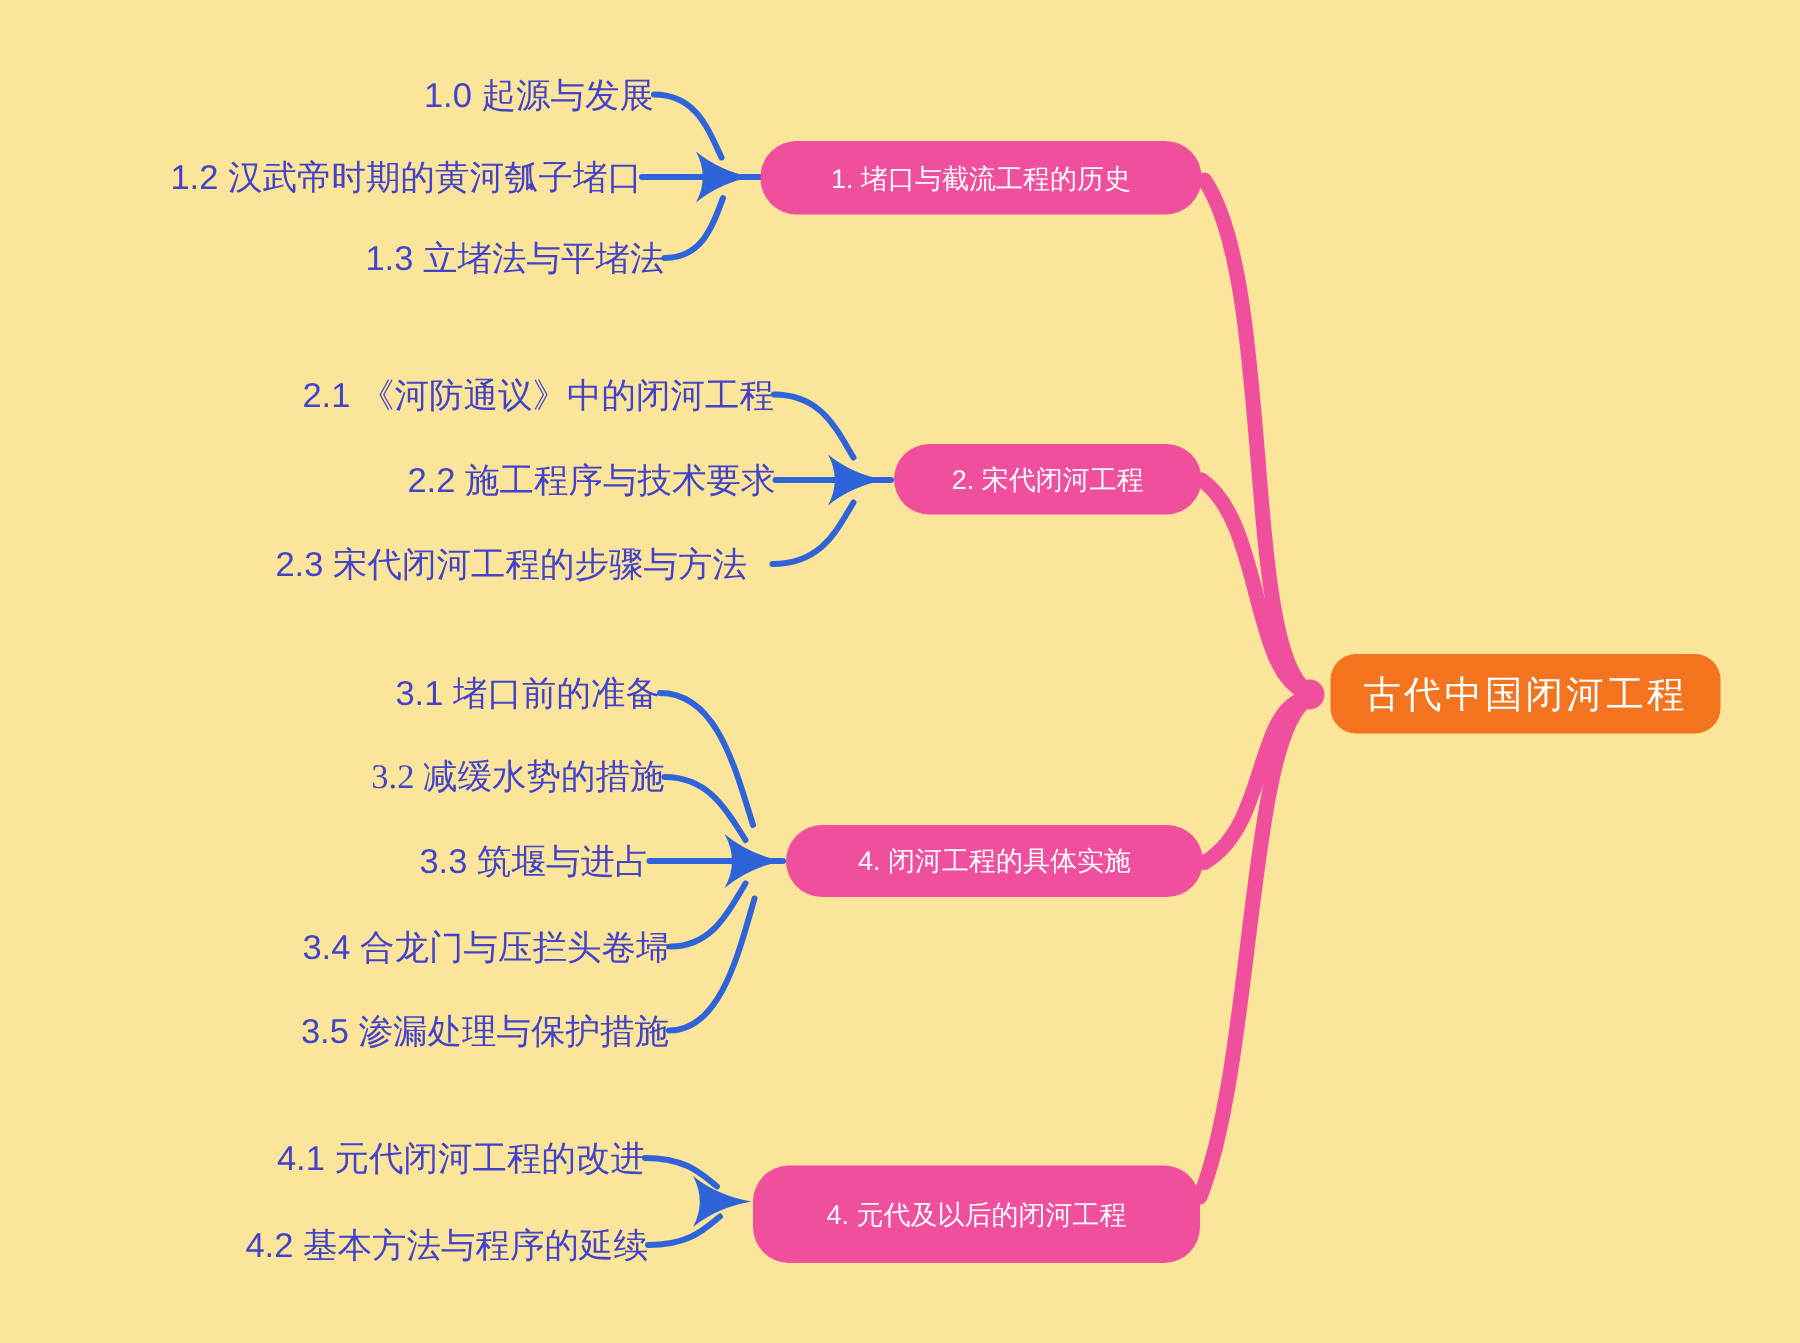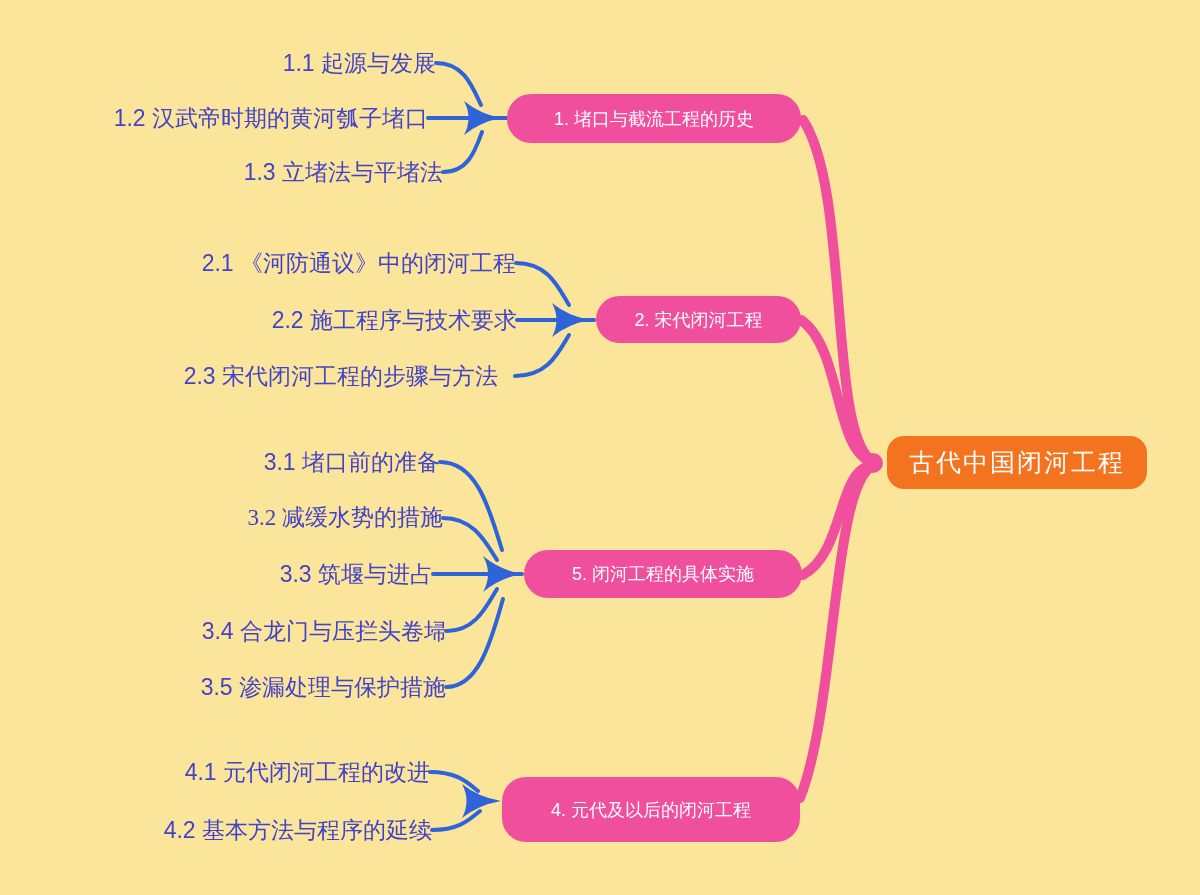--- a/index.html
+++ b/index.html
@@ -57,37 +57,37 @@
     </g>
 
     <g fill="#2F63D9" stroke="none">
       <path d="M464,101 Q480,114 501,118 Q480,122 464,135 Q473,118 464,101 Z"></path>
       <path d="M552,303 Q568,316 590,320 Q568,324 552,337 Q561,320 552,303 Z"></path>
       <path d="M483,556 Q500,570 522,574 Q500,578 483,592 Q493,574 483,556 Z"></path>
       <path d="M462,784 Q478,797 501,801 Q478,805 462,818 Q471,801 462,784 Z"></path>
     </g>
   </svg>
 
-  <div class="leaf" style="right:764px;top:48px;">1.1 起源与发展</div>
+  <div class="leaf" style="right:764px;top:48px;">1.0 起源与发展</div>
   <div class="leaf" style="right:772px;top:103px;">1.2 汉武帝时期的黄河瓠子堵口</div>
   <div class="leaf" style="right:757px;top:157px;">1.3 立堵法与平堵法</div>
 
   <div class="leaf" style="right:684px;top:248px;">2.1 《河防通议》中的闭河工程</div>
   <div class="leaf" style="right:683px;top:305px;">2.2 施工程序与技术要求</div>
   <div class="leaf" style="right:702px;top:361px;">2.3 宋代闭河工程的步骤与方法</div>
 
   <div class="leaf" style="right:760px;top:447px;">3.1 堵口前的准备</div>
   <div class="leaf" style="right:757px;top:503px;font-family:Liberation Serif, serif;">3.2 减缓水势的措施</div>
   <div class="leaf" style="right:767px;top:559px;">3.3 筑堰与进占</div>
   <div class="leaf" style="right:753px;top:616px;margin-left:37px;">3.4 合龙门与压拦头卷埽</div>
   <div class="leaf" style="right:754px;top:672px;">3.5 渗漏处理与保护措施</div>
 
   <div class="leaf" style="right:770px;top:757px;">4.1 元代闭河工程的改进</div>
   <div class="leaf" style="right:768px;top:815px;">4.2 基本方法与程序的延续</div>
 
   <div class="node branch" style="left:507px;top:94px;width:294px;height:49px;">1. 堵口与截流工程的历史</div>
   <div class="node branch" style="left:596px;top:296px;width:205px;height:47px;">2. 宋代闭河工程</div>
-  <div class="node branch" style="left:524px;top:550px;width:278px;height:48px;">5. 闭河工程的具体实施</div>
+  <div class="node branch" style="left:524px;top:550px;width:278px;height:48px;">4. 闭河工程的具体实施</div>
   <div class="node branch" style="left:502px;top:777px;width:298px;height:65px;">4. 元代及以后的闭河工程</div>
 
   <div class="node root" style="left:887px;top:436px;width:260px;height:53px;">古代中国闭河工程</div>
 
 </div>
 
 </body></html>

